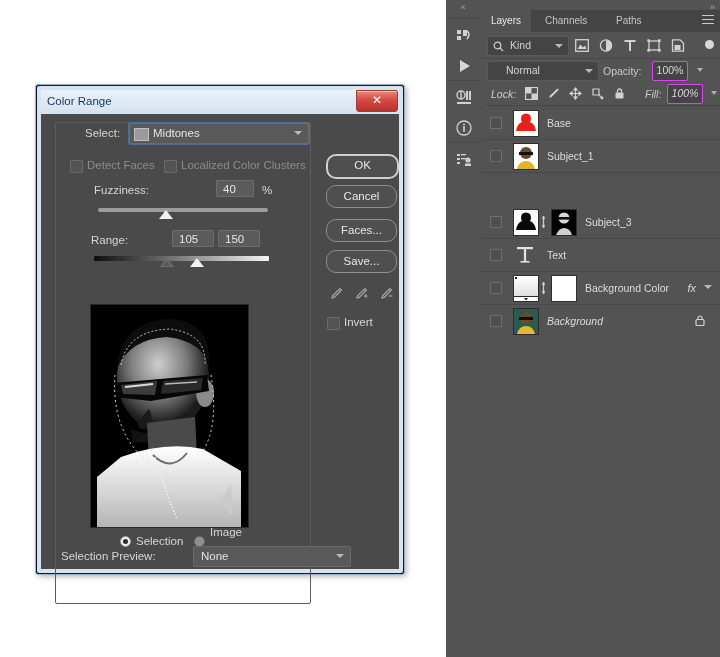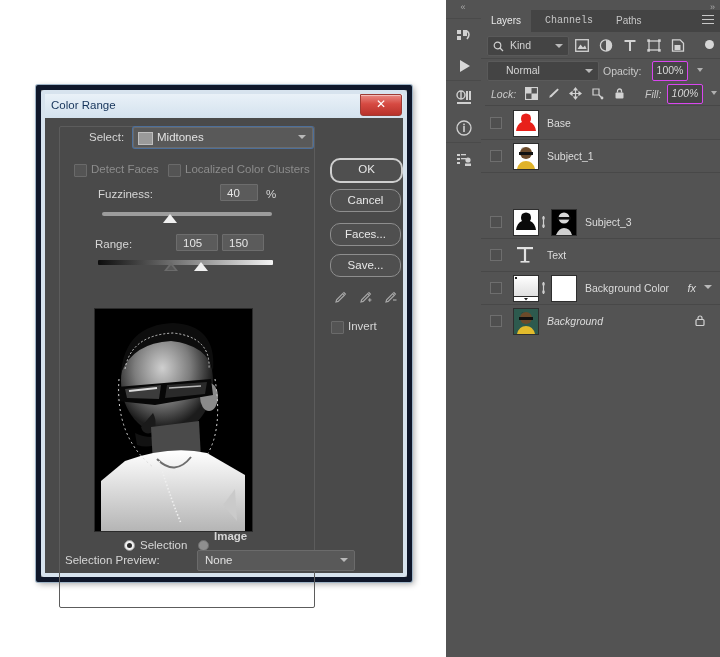--- a/index.html
+++ b/index.html
@@ -11,21 +11,21 @@
     color:#d4d4d4;
     position:relative;
     overflow:hidden;
     -webkit-font-smoothing:antialiased;
   }
 
   
   #color-range-dialog{
     position:absolute;left:36px;top:85px;width:366px;height:487px;
     background:#737373;
-    border:5px solid #0f172a;
+    border:1px solid #0f172a;
     box-shadow:0 0 0 1px #9fb4c6, 2px 2px 6px rgba(0,0,0,.35);
     border-radius:2px;
   }
   .dlg-frame{
     position:absolute;inset:0;
     border:4px solid #d7e3ee;
     border-radius:3px;
     box-sizing:border-box;
     pointer-events:none;
   }
@@ -354,21 +354,21 @@
 
         <path d="M24 70 Q20 128 58 158" fill="none" stroke="#d8d8d8" stroke-width="1" stroke-dasharray="2 3"></path>
         <path d="M120 70 Q128 120 112 146" fill="none" stroke="#d8d8d8" stroke-width="1" stroke-dasharray="2 3"></path>
         <path d="M128 196 L140 180 L142 212 Z" fill="#cacaca"></path>
       </svg>
     </div>
 
     <div class="radio on" style="left:79px;top:422px;"></div>
     <div class="lbl" style="position:absolute;left:95px;top:421px;">Selection</div>
     <div class="radio off" style="left:153px;top:422px;"></div>
-    <div class="lbl" style="position:absolute;left:169px;top:412px;font-weight:bold;">Image</div>
+    <div class="lbl" style="position:absolute;left:169px;top:412px;">Image</div>
 
     <div class="lbl" style="position:absolute;left:20px;top:436px;">Selection Preview:</div>
     <div class="sp-combo">
       <div style="position:absolute;left:7px;top:3px;font-size:11.5px;color:#e0e0e0;">None</div>
       <div class="combo-arrow"></div>
     </div>
 
     <div class="btn primary" style="left:285px;top:40px;">OK</div>
     <div class="btn" style="left:285px;top:71px;">Cancel</div>
     <div class="btn" style="left:285px;top:105px;">Faces...</div>
@@ -467,21 +467,21 @@
           </svg>
       </div>
     </div>
   </div>
 
   <div class="panel-main">
     <div class="panel-top-arrows">»</div>
 
     <div class="tabbar">
       <div class="tab active" style="left:0;">Layers</div>
-      <div class="tab" style="left:54px;font-family:Liberation Mono, monospace;">Channels</div>
+      <div class="tab" style="left:54px;">Channels</div>
       <div class="tab" style="left:125px;">Paths</div>
       <div class="panel-menu">
           <i></i>
           <i></i>
           <i></i>
         </div>
     </div>
 
     <div class="kind-row">
       <div class="kind-combo">

